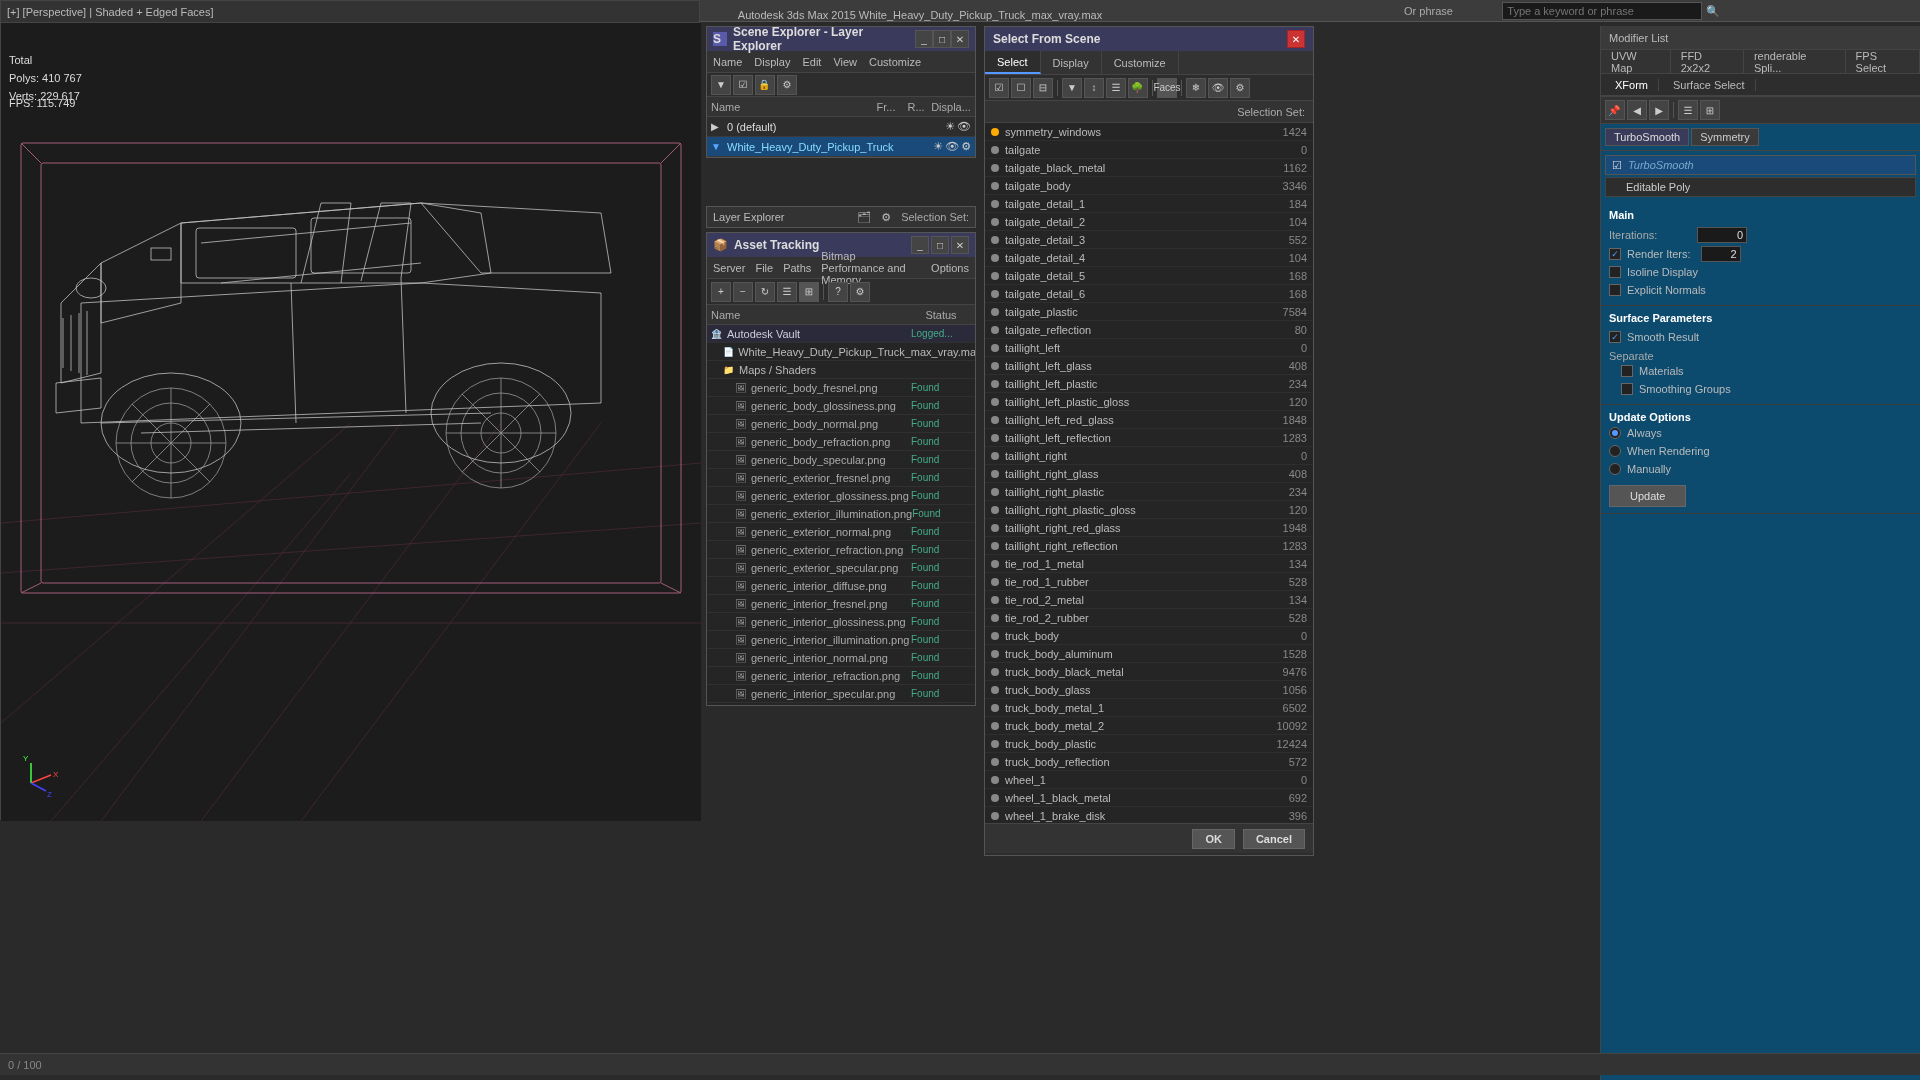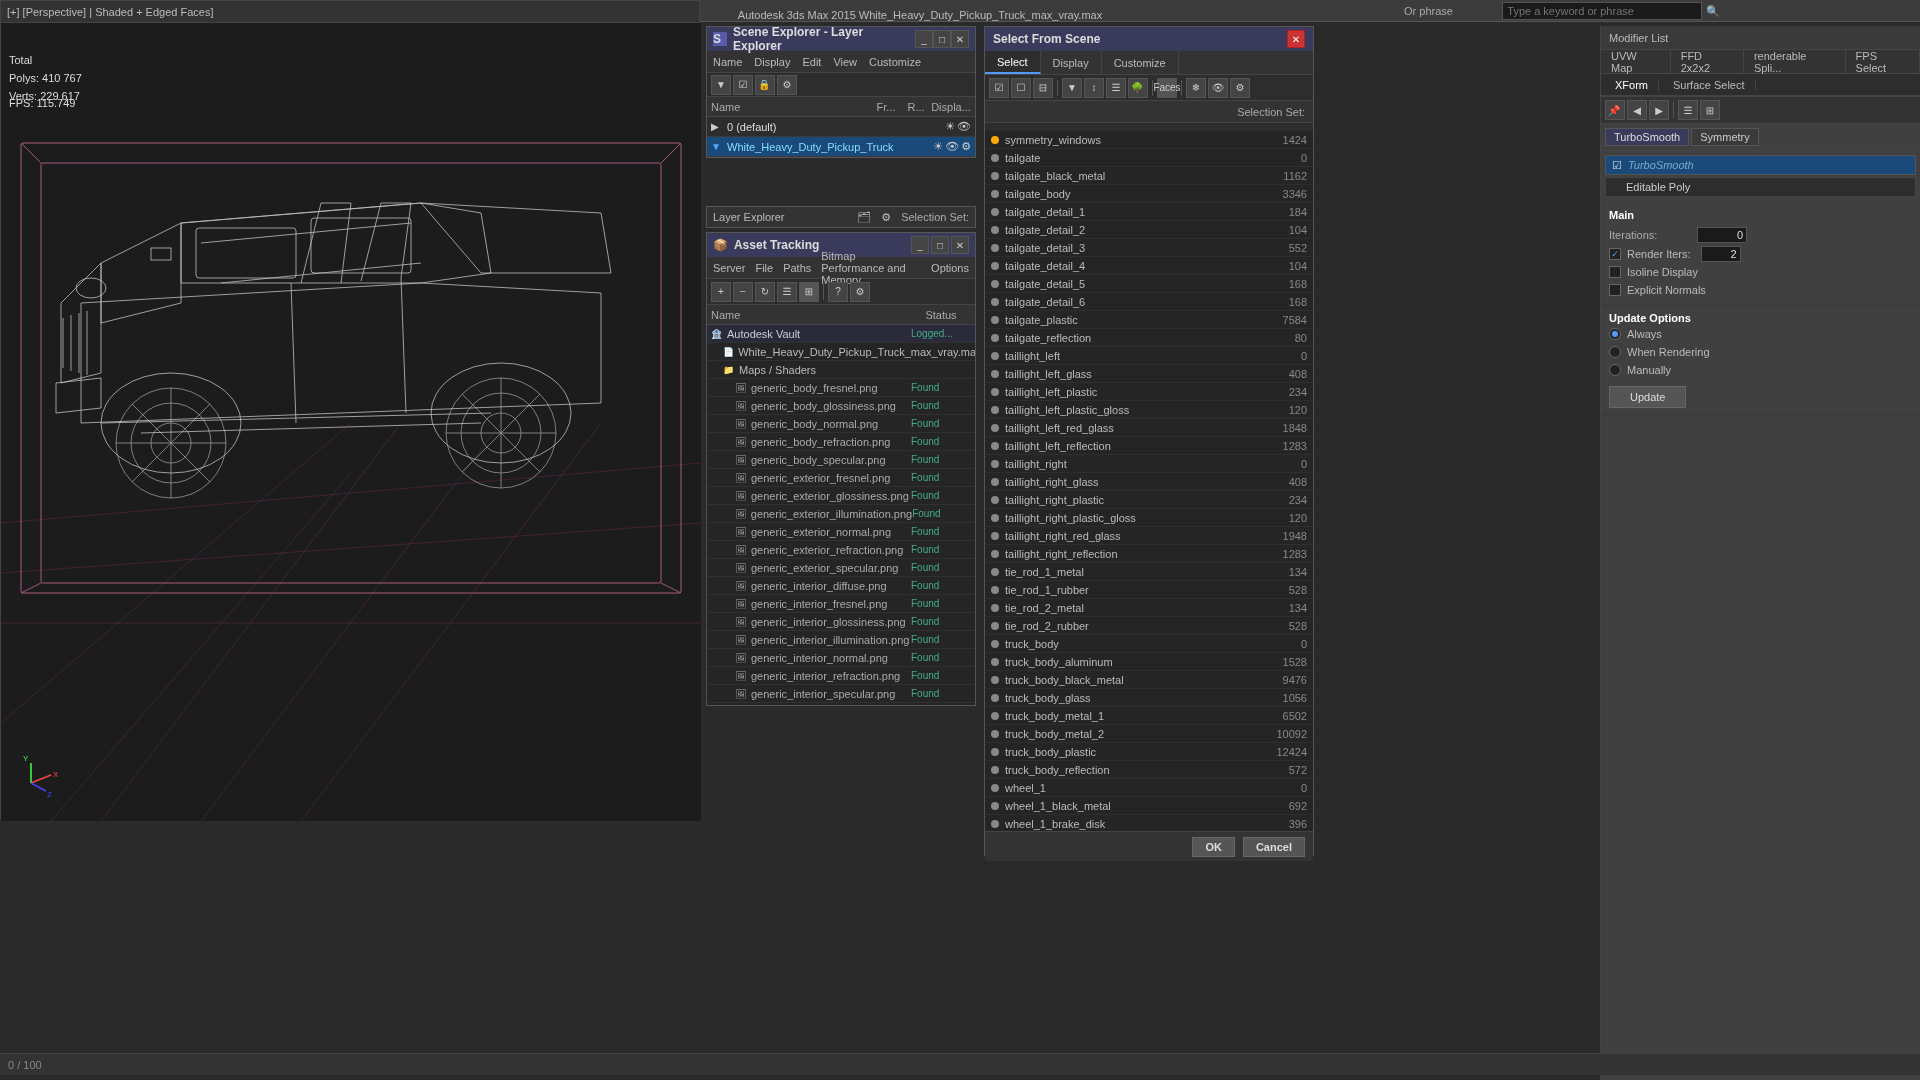--- a/index.html
+++ b/index.html
@@ -377,21 +377,20 @@
       font-size: 11px;
       color: #aaa;
       border-bottom: 1px solid #444;
       justify-content: flex-end;
     }
 
     .object-list {
       height: 700px;
       overflow-y: auto;
       background: #252525;
-      margin-top: 8px;
     }
 
     .object-row {
       height: 18px;
       display: flex;
       align-items: center;
       padding: 0 6px;
       border-bottom: 1px solid #2e2e2e;
       font-size: 11px;
       color: #bbb;
@@ -431,21 +430,21 @@
       cursor: pointer;
       font-weight: bold;
     }
 
     
     #modifier-panel {
       position: absolute;
       top: 26px; right: 0;
       width: 320px;
       height: 1054px;
-      background: #404040;
+      background: #0c4a6e;
       border-left: 1px solid #444;
     }
 
     #modifier-header {
       height: 24px;
       background: #3a3a3a;
       display: flex;
       align-items: center;
       padding: 0 8px;
       border-bottom: 1px solid #444;
@@ -1328,20 +1327,36 @@
     <div class="checkbox-row">
       <span class="checkbox"></span>
       <span>Isoline Display</span>
     </div>
     <div class="checkbox-row">
       <span class="checkbox"></span>
       <span>Explicit Normals</span>
     </div>
   </div>
 
+  <div class="mod-section">
+    <div class="mod-section-title">Surface Parameters</div>
+    <div class="checkbox-row">
+      <span class="checkbox checked"></span>
+      <span>Smooth Result</span>
+    </div>
+    <div style="font-size:11px;color:#aaa;margin-top:4px;">Separate</div>
+    <div class="checkbox-row" style="padding-left:12px;">
+      <span class="checkbox"></span>
+      <span>Materials</span>
+    </div>
+    <div class="checkbox-row" style="padding-left:12px;">
+      <span class="checkbox"></span>
+      <span>Smoothing Groups</span>
+    </div>
+  </div>
 
   <div class="mod-section">
     <div class="mod-section-title">Update Options</div>
     <div class="radio-row">
       <span class="radio selected"></span>
       <span>Always</span>
     </div>
     <div class="radio-row">
       <span class="radio"></span>
       <span>When Rendering</span>

